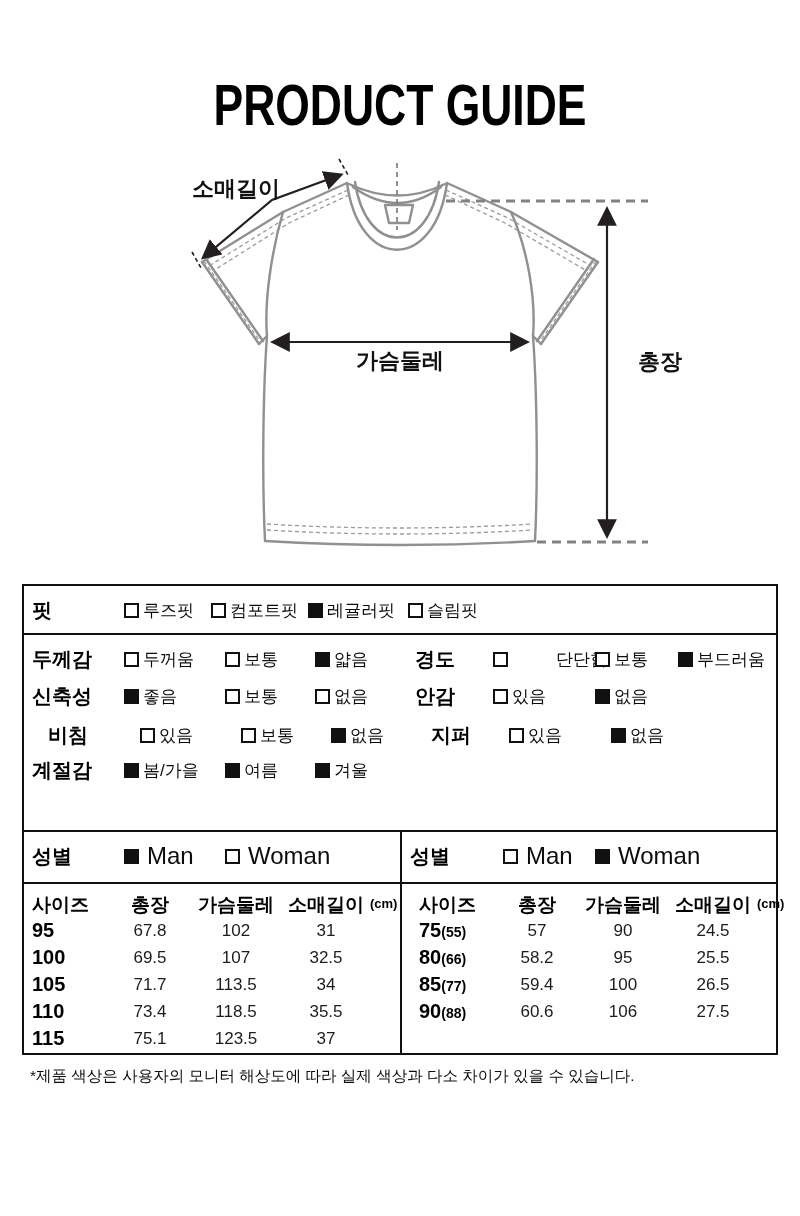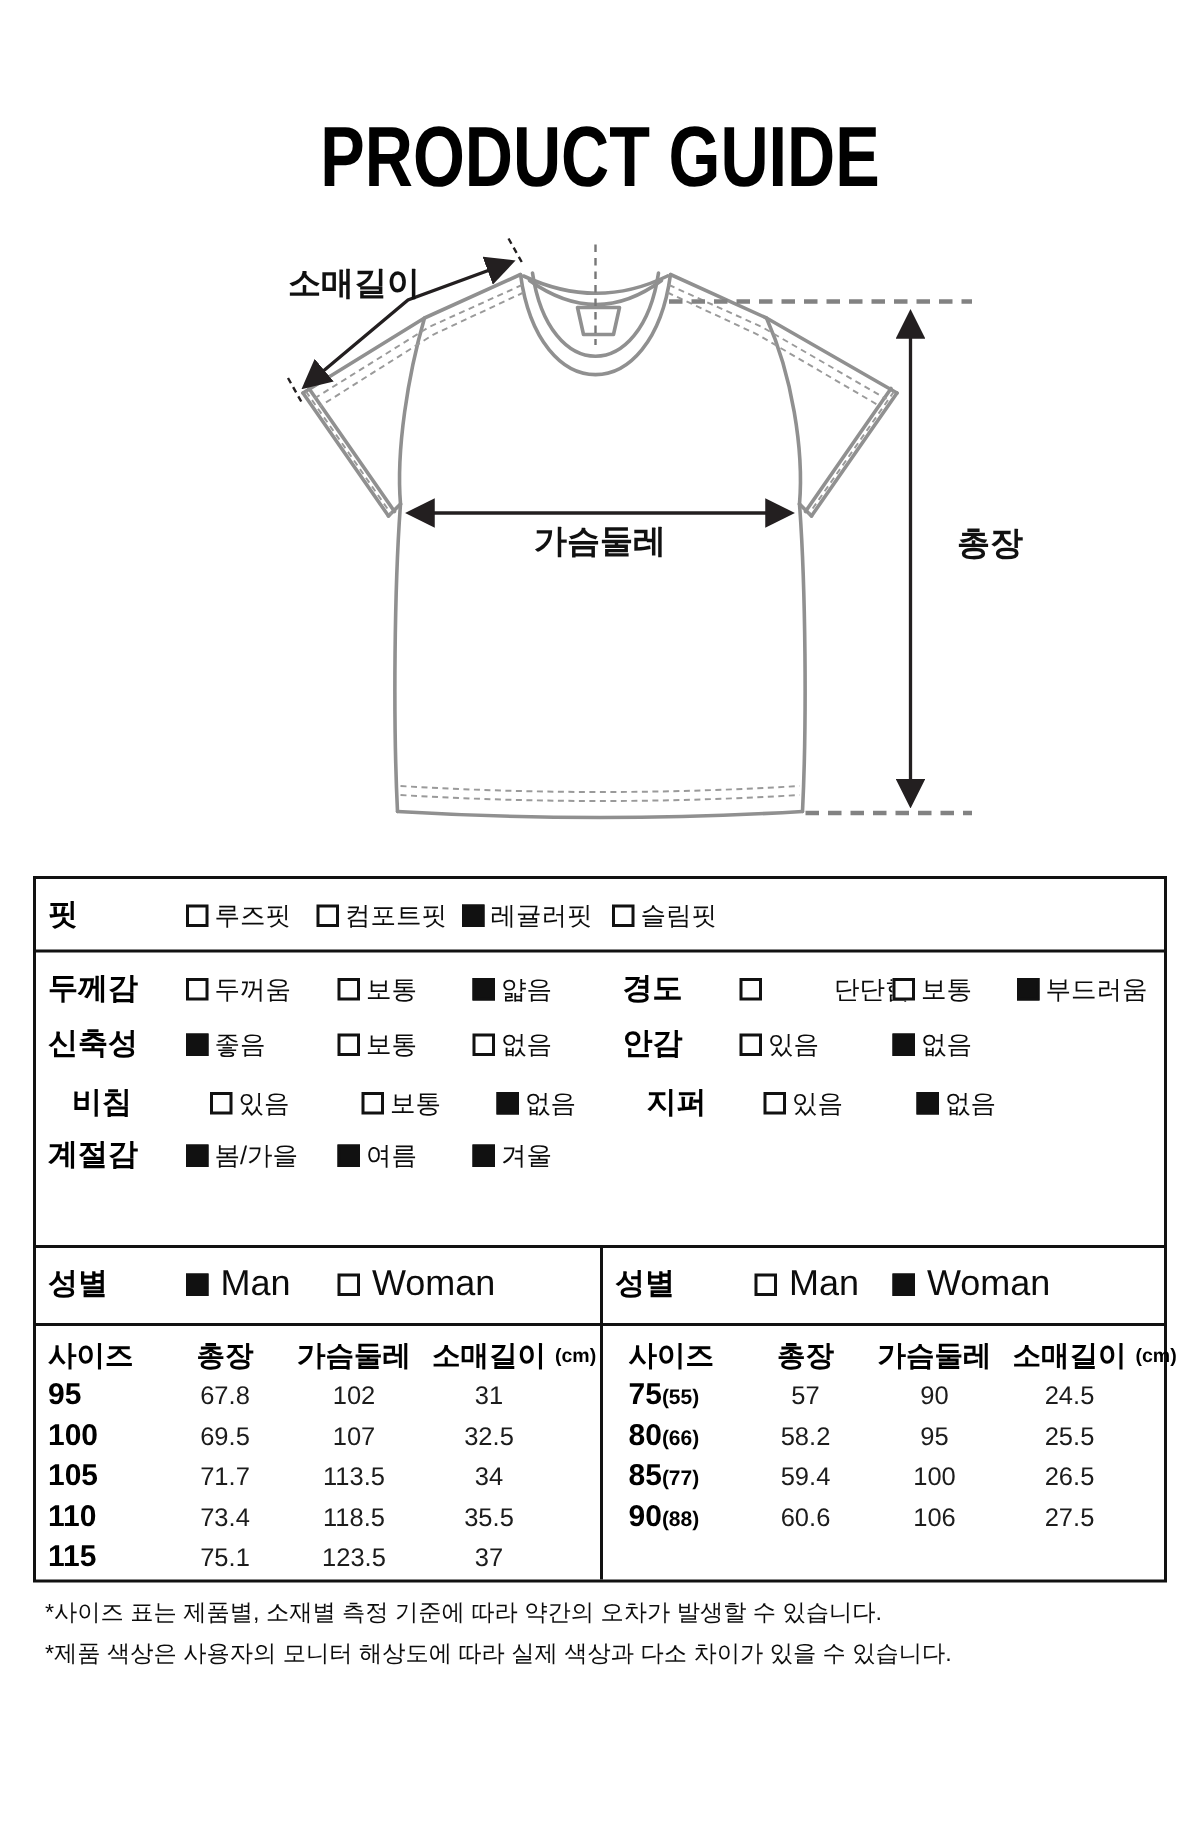--- a/index.html
+++ b/index.html
@@ -313,17 +313,16 @@
       <div class="td size"><span>90</span><span class="alt">(88)</span></div>
       <div class="td">60.6</div>
       <div class="td">106</div>
       <div class="td">27.5</div>
     </div>
     <span class="unit right">(cm)</span>
 
   </div>
 
   <div class="notes">
-    <div>*사이즈 표는 제품별, 소재별 측정 기준에 따라 약간의 오차가 발생할 수 있습니다.</div>
     <div>*제품 색상은 사용자의 모니터 해상도에 따라 실제 색상과 다소 차이가 있을 수 있습니다.</div>
   </div>
 
 </div>
 
 </body></html>

